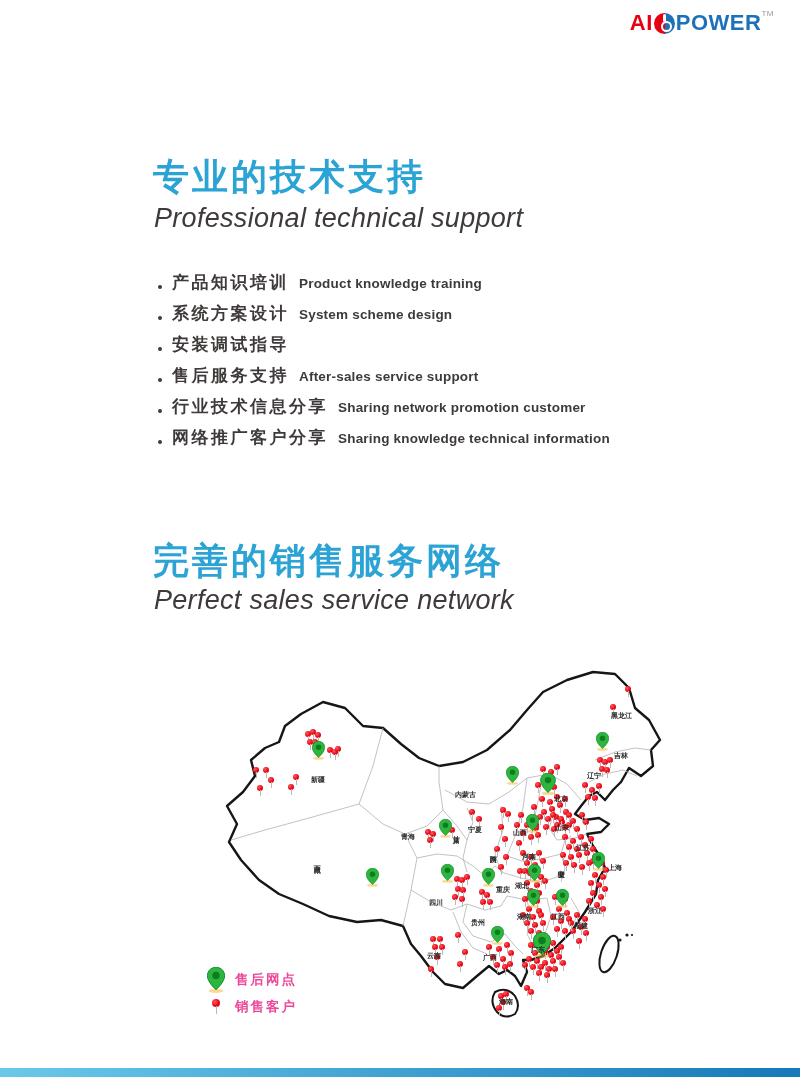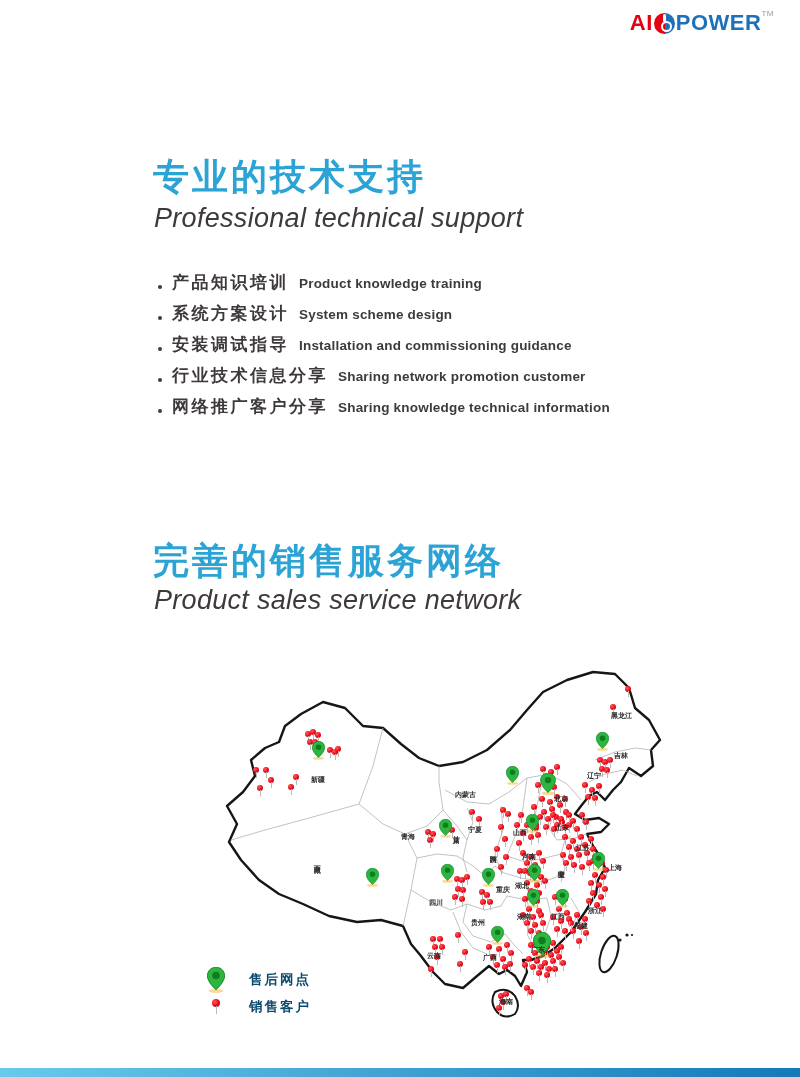--- a/index.html
+++ b/index.html
@@ -44,21 +44,21 @@
   .rpin{position:absolute;width:6px;height:12px;}
   .rpin::before{content:"";position:absolute;left:0;top:0;width:6px;height:6px;border-radius:50%;
         background:radial-gradient(circle at 35% 35%, #ff5a5a, var(--pin-red) 60%);}
   .rpin::after{content:"";position:absolute;left:2.5px;top:5px;width:1px;height:6px;background:#b9b9b9;}
   .gpin{position:absolute;}
 
   
   .legend{position:absolute;left:203px;top:966px;}
   .legend-row{display:flex;align-items:center;height:27px;}
   .legend-row .ic{width:26px;display:flex;justify-content:center;align-items:flex-end;}
-  .legend-row .lbl{font-size:13.5px;font-weight:700;color:#0c4a6e;letter-spacing:2px;margin-left:20px;}
+  .legend-row .lbl{font-size:13.5px;font-weight:700;color:#ec4899;letter-spacing:2px;margin-left:6px;}
   .legend-rpin{position:relative;width:8px;height:15px;}
   .legend-rpin::before{content:"";position:absolute;left:0;top:0;width:8px;height:8px;border-radius:50%;
         background:radial-gradient(circle at 35% 35%, #ff5a5a, var(--pin-red) 60%);}
   .legend-rpin::after{content:"";position:absolute;left:3.5px;top:7px;width:1px;height:8px;background:#b9b9b9;}
 
   .footer-bar{position:absolute;left:0;bottom:0;width:100%;height:9px;
         background:linear-gradient(90deg,var(--footer-from),var(--footer-to));}
 </style>
 </head>
 <body>
@@ -82,36 +82,40 @@
         <span class="en">Product knowledge training</span>
       </div>
       <div class="bullet-row">
         <span class="dot"></span>
         <span class="zh">系统方案设计</span>
         <span class="en">System scheme design</span>
       </div>
       <div class="bullet-row">
         <span class="dot"></span>
         <span class="zh">安装调试指导</span>
-        <span class="en">Installation and commissioning guidance</span>
+      </div>
+      <div class="bullet-row">
+        <span class="dot"></span>
+        <span class="zh">售后服务支持</span>
+        <span class="en">After-sales service support</span>
       </div>
       <div class="bullet-row">
         <span class="dot"></span>
         <span class="zh">行业技术信息分享</span>
         <span class="en">Sharing network promotion customer</span>
       </div>
       <div class="bullet-row">
         <span class="dot"></span>
         <span class="zh">网络推广客户分享</span>
         <span class="en">Sharing knowledge technical information</span>
       </div>
     </div>
 
   <h1 class="sec-title" id="t2">完善的销售服务网络</h1>
-  <h2 class="sec-sub" id="t2en">Product sales service network</h2>
+  <h2 class="sec-sub" id="t2en">Perfect sales service network</h2>
 
 
   <div class="map-wrap" id="map">
     <svg class="base" width="460" height="380" viewBox="0 0 460 380">
 
       <path fill="#ffffff" stroke="#161616" stroke-width="2.4" stroke-linejoin="round" d="M96,56 L118,44 L140,50 L158,68 L178,70 L196,86 L214,100 L234,108 L258,104 L282,92 L305,72 L322,52
            L338,34 L362,22 L388,14 L410,16 L424,30 L430,50 L444,62 L455,82 L446,92 L448,108 L436,118 L424,110
            L416,124 L408,132 L400,142 L392,134 L384,138 L376,148 L370,156 L380,162 L394,160 L404,166 L396,174
            L382,176 L388,188 L396,200 L400,210 L393,222 L391,236 L380,254 L366,274 L350,290 L338,298 L326,302
            L318,302 L322,314 L316,328 L310,318 L302,312 L294,316 L284,308 L272,318 L258,330 L240,326 L228,314

